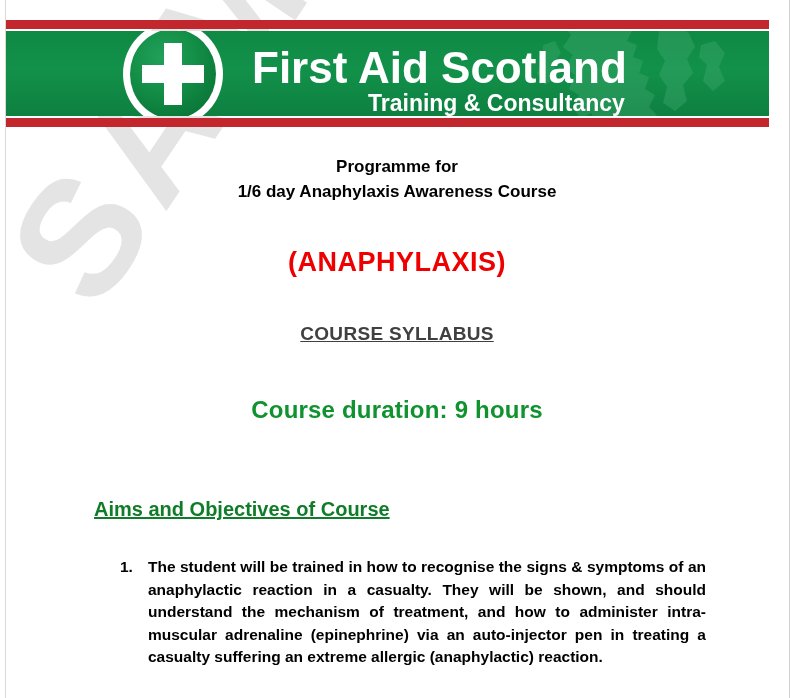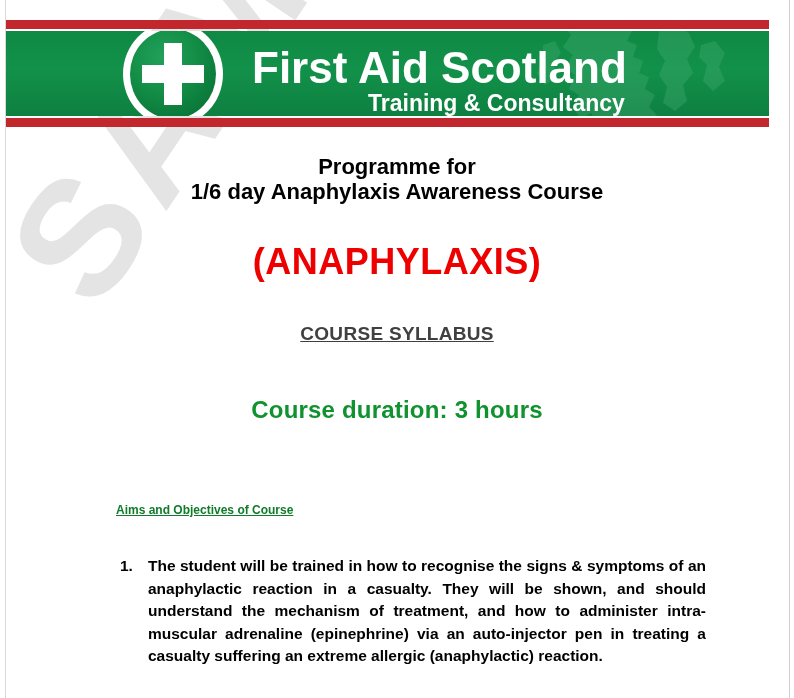--- a/index.html
+++ b/index.html
@@ -179,31 +179,31 @@
   .doc {
     position: absolute;
     left: 0;
     top: 130px;
     width: 794px;
     z-index: 2;
   }
 
   .prog-head {
     text-align: center;
-    font-size: 22px;
+    font-size: 17px;
     font-weight: bold;
     color: #000000;
     line-height: 25px;
   }
   .prog-head .line1 { display: block; margin-top: 24px; }
   .prog-head .line2 { display: block; }
 
   .title-red {
     text-align: center;
-    font-size: 36px;
+    font-size: 27px;
     font-weight: bold;
     color: #ee0000;
     margin-top: 42px;
     line-height: 32px;
     letter-spacing: 0.5px;
   }
 
   .syllabus {
     text-align: center;
     margin-top: 44px;
@@ -226,25 +226,24 @@
     line-height: 30px;
     letter-spacing: 0.2px;
   }
 
   .aims-head {
     margin-top: 73px;
     padding-left: 94px;
     line-height: 22px;
   }
   .aims-head span {
-    font-size: 12px;
+    font-size: 20px;
     font-weight: bold;
     color: #107b29;
     text-decoration: underline;
-    margin-left: 22px;
   }
 
   .obj-list {
     margin: 0;
     padding: 0;
     list-style: none;
     margin-top: 34px;
   }
   .obj-item {
     position: relative;
@@ -310,21 +309,21 @@
       <span class="line1">Programme for</span>
       <span class="line2">1/6 day Anaphylaxis Awareness Course</span>
     </div>
 
     <div class="title-red">(ANAPHYLAXIS)</div>
 
     <div class="syllabus">
       <span>COURSE SYLLABUS</span>
     </div>
 
-    <div class="duration">Course duration:  3 hours</div>
+    <div class="duration">Course duration:  9 hours</div>
 
     <div class="aims-head">
       <span>Aims and Objectives of Course</span>
     </div>
 
     <ol class="obj-list">
       <li class="obj-item">
         <span class="obj-num">1.</span>
         <span>The student will be trained in how to recognise the signs &amp; symptoms of an anaphylactic reaction in a casualty. They will be shown, and should understand the mechanism of treatment, and how to administer intra-muscular adrenaline (epinephrine) via an auto-injector pen in treating a casualty suffering an extreme allergic (anaphylactic) reaction.</span>
       </li>

